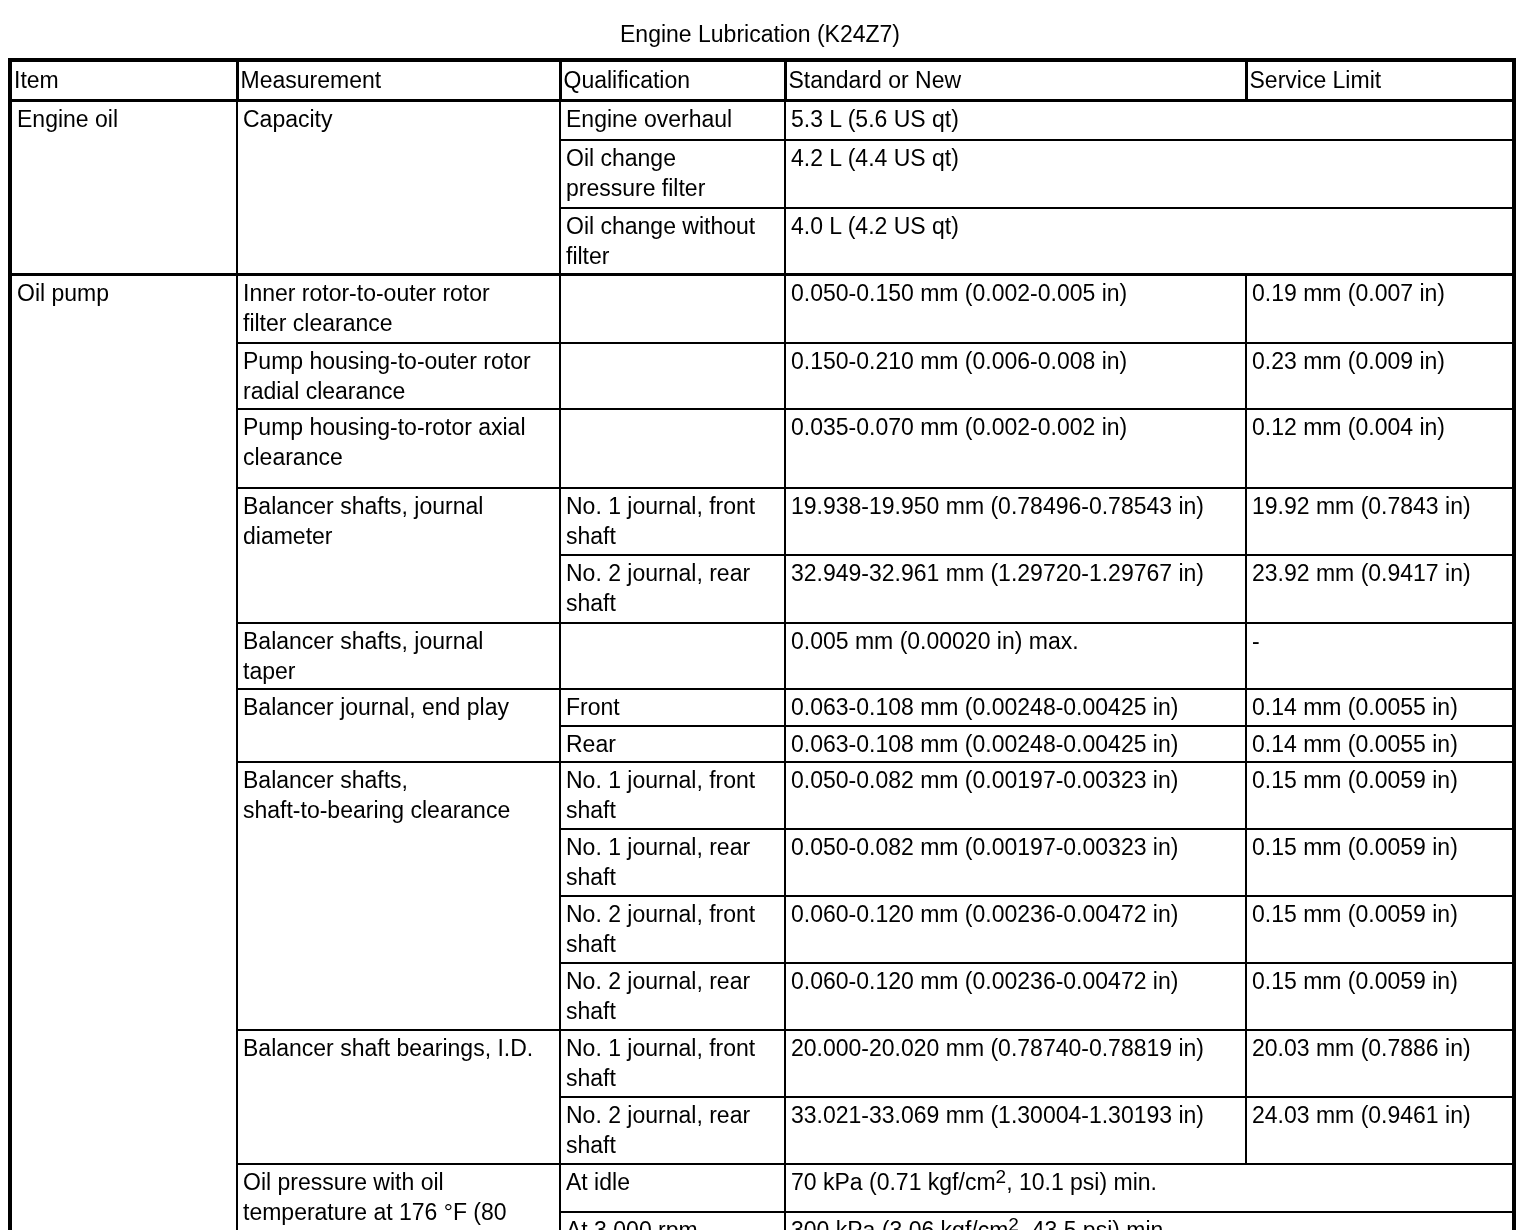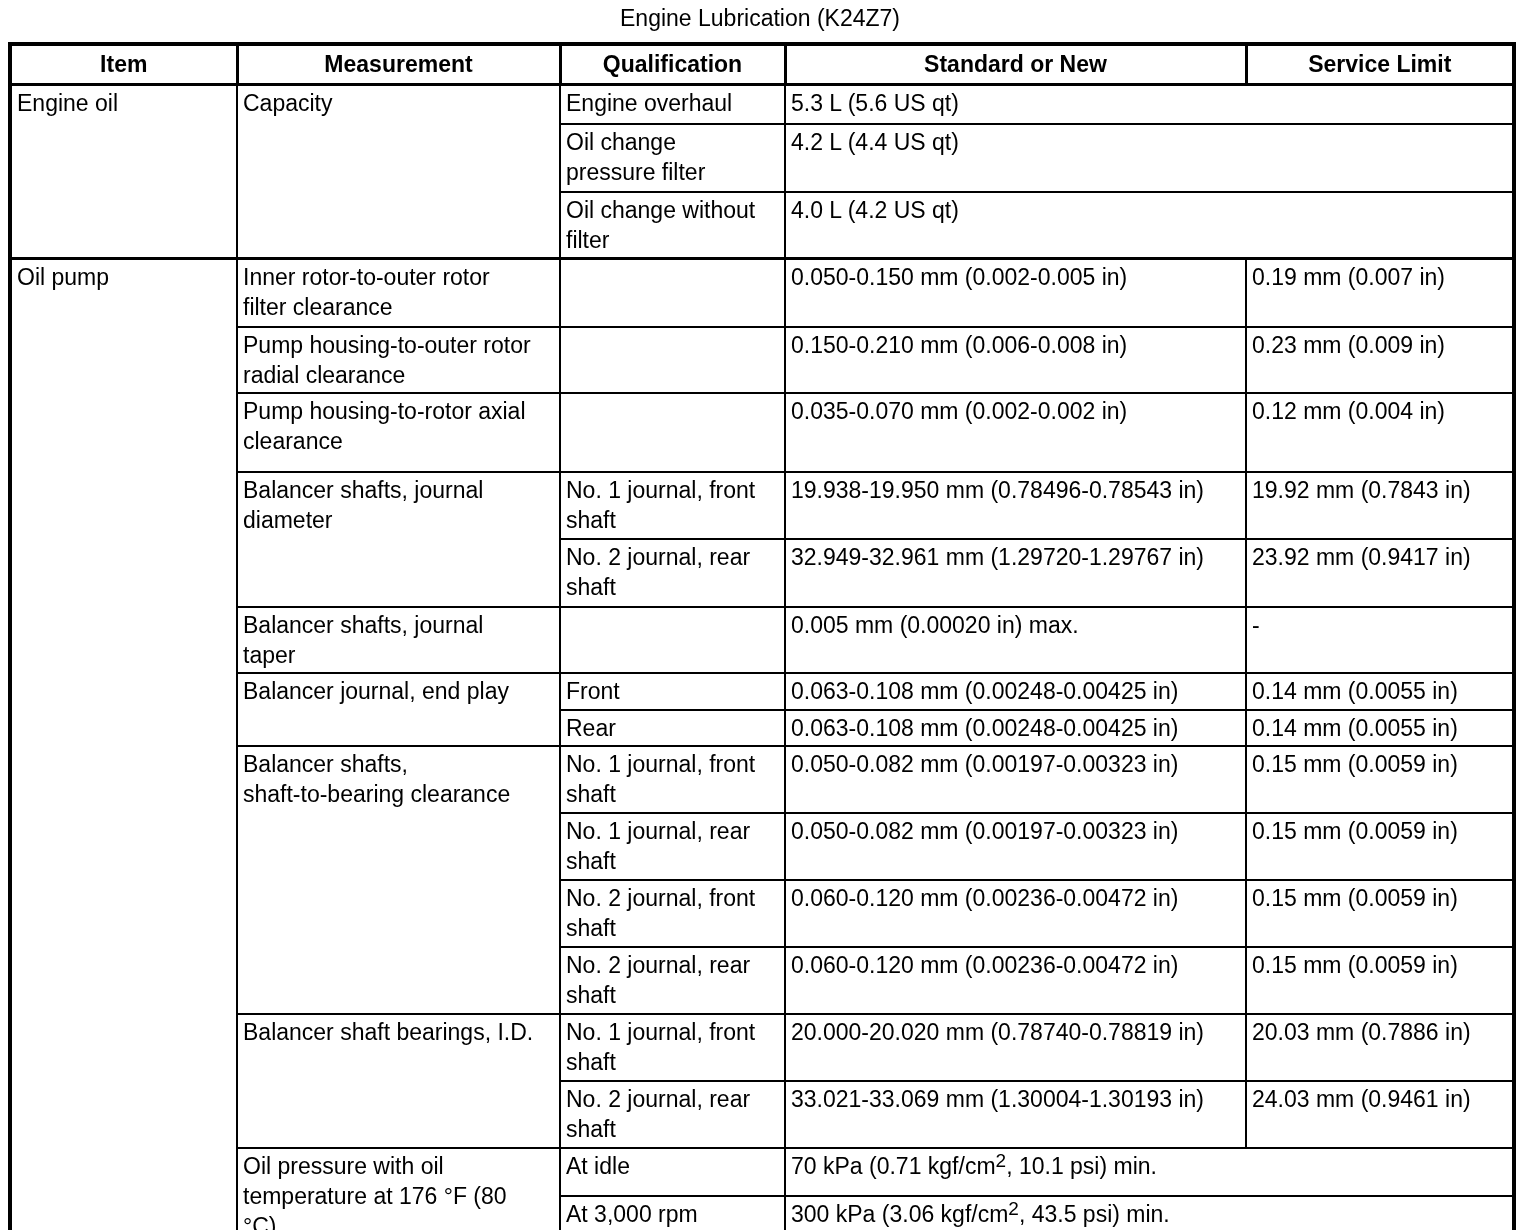--- a/index.html
+++ b/index.html
@@ -13,21 +13,21 @@
   .page {
     width: 1520px;
     height: 1230px;
     background: #ffffff;
     overflow: hidden;
   }
   .title {
     text-align: center;
     font-size: 23px;
     line-height: 27px;
-    padding-top: 5px;
+    padding-top: 21px;
     letter-spacing: 0;
   }
   table.spec {
     border-collapse: collapse;
     table-layout: fixed;
     margin-left: 8px;
     margin-top: 10px;
     width: 1504px;
     border: 4px solid #000;
   }
@@ -36,22 +36,21 @@
     vertical-align: top;
     text-align: left;
     font-size: 23px;
     line-height: 30px;
     padding: 2px 4px 2px 5px;
     white-space: pre-line;
     overflow: hidden;
   }
   table.spec th {
     border-width: 3px;
-    font-weight: bold;
-    text-align: center;
+    font-weight: normal;
     vertical-align: middle;
     white-space: nowrap;
     padding: 2px 2px;
   }
   table.spec thead tr { height: 40px; }
   table.spec tr.section-start > td { border-top: 3px solid #000; }
   td sup {
     font-size: 19px;
     line-height: 0;
     vertical-align: 7px;

